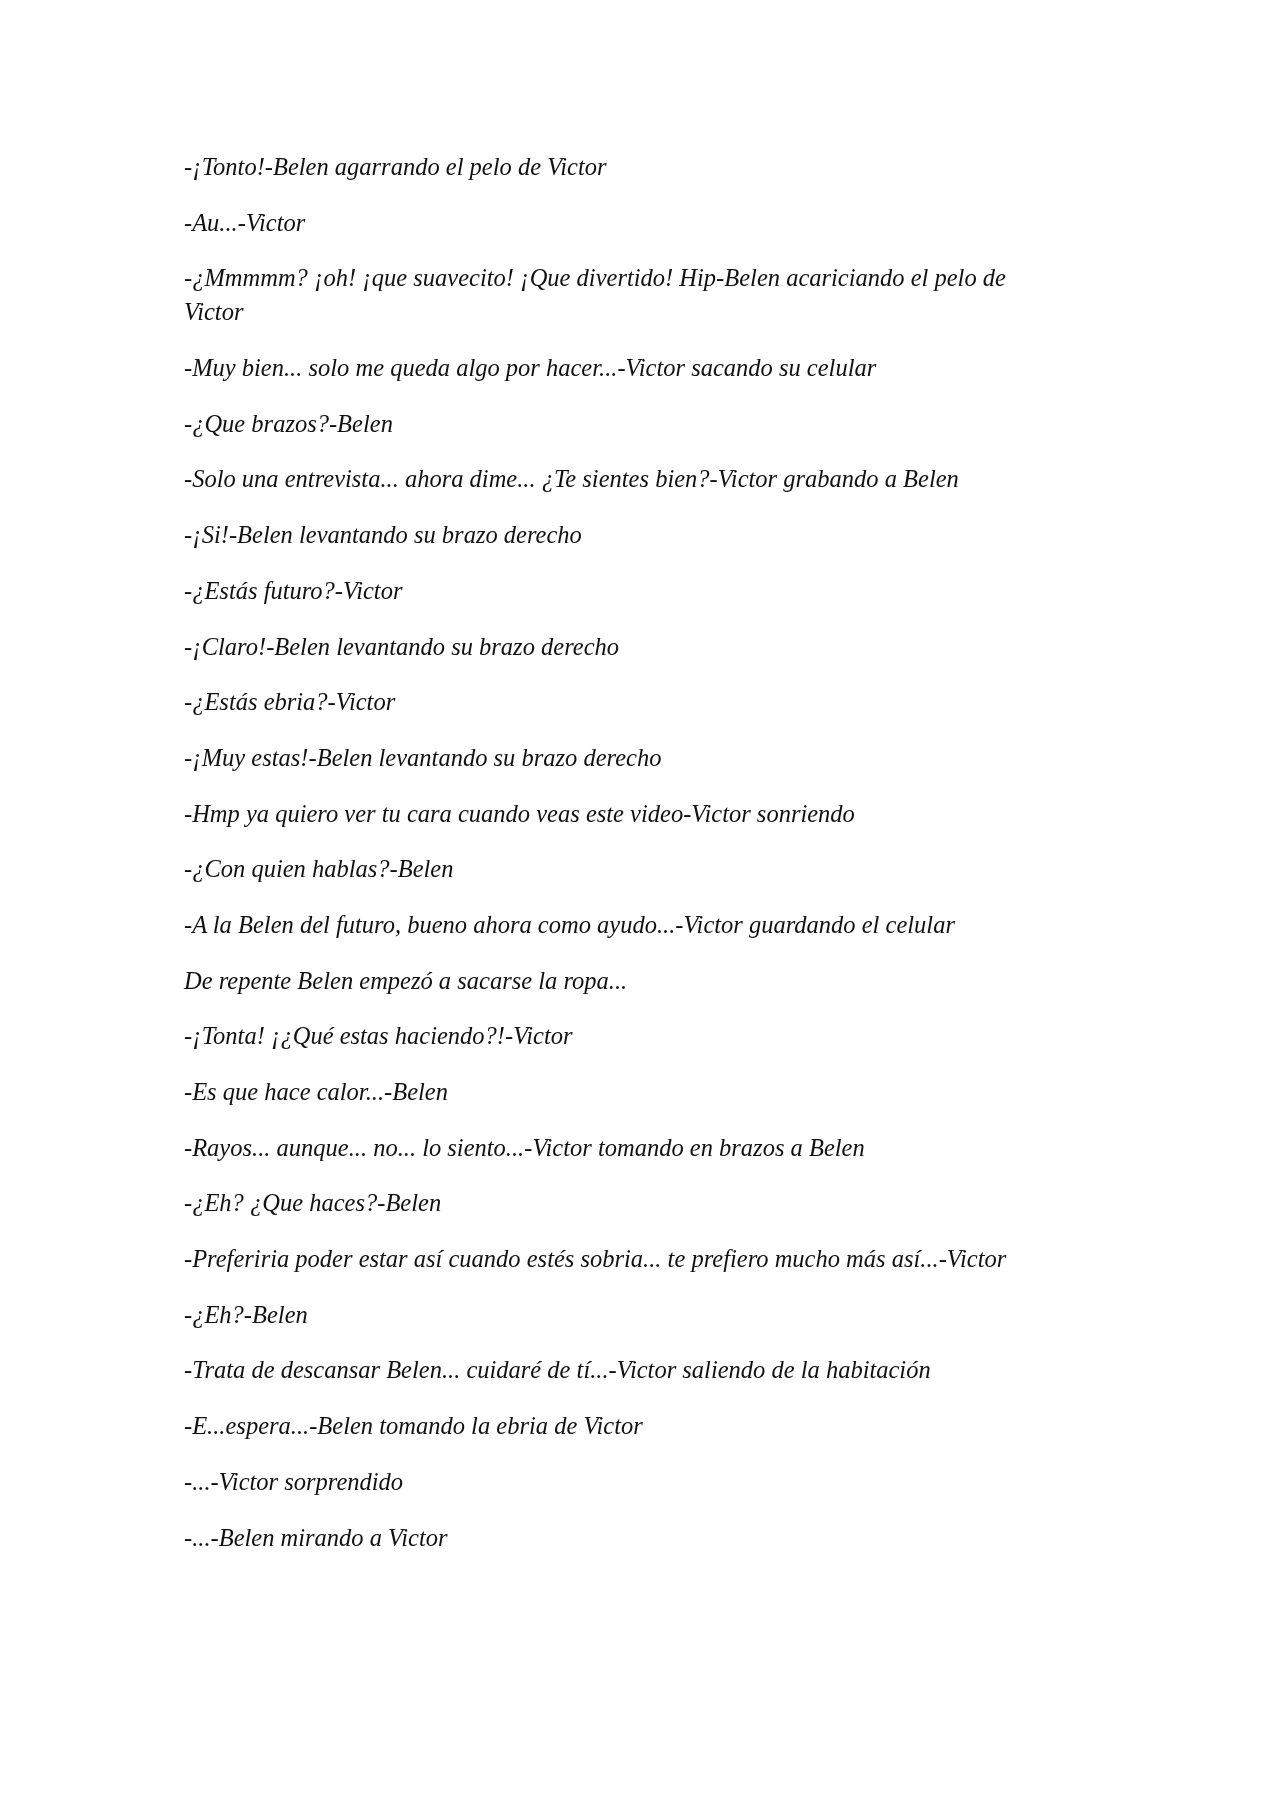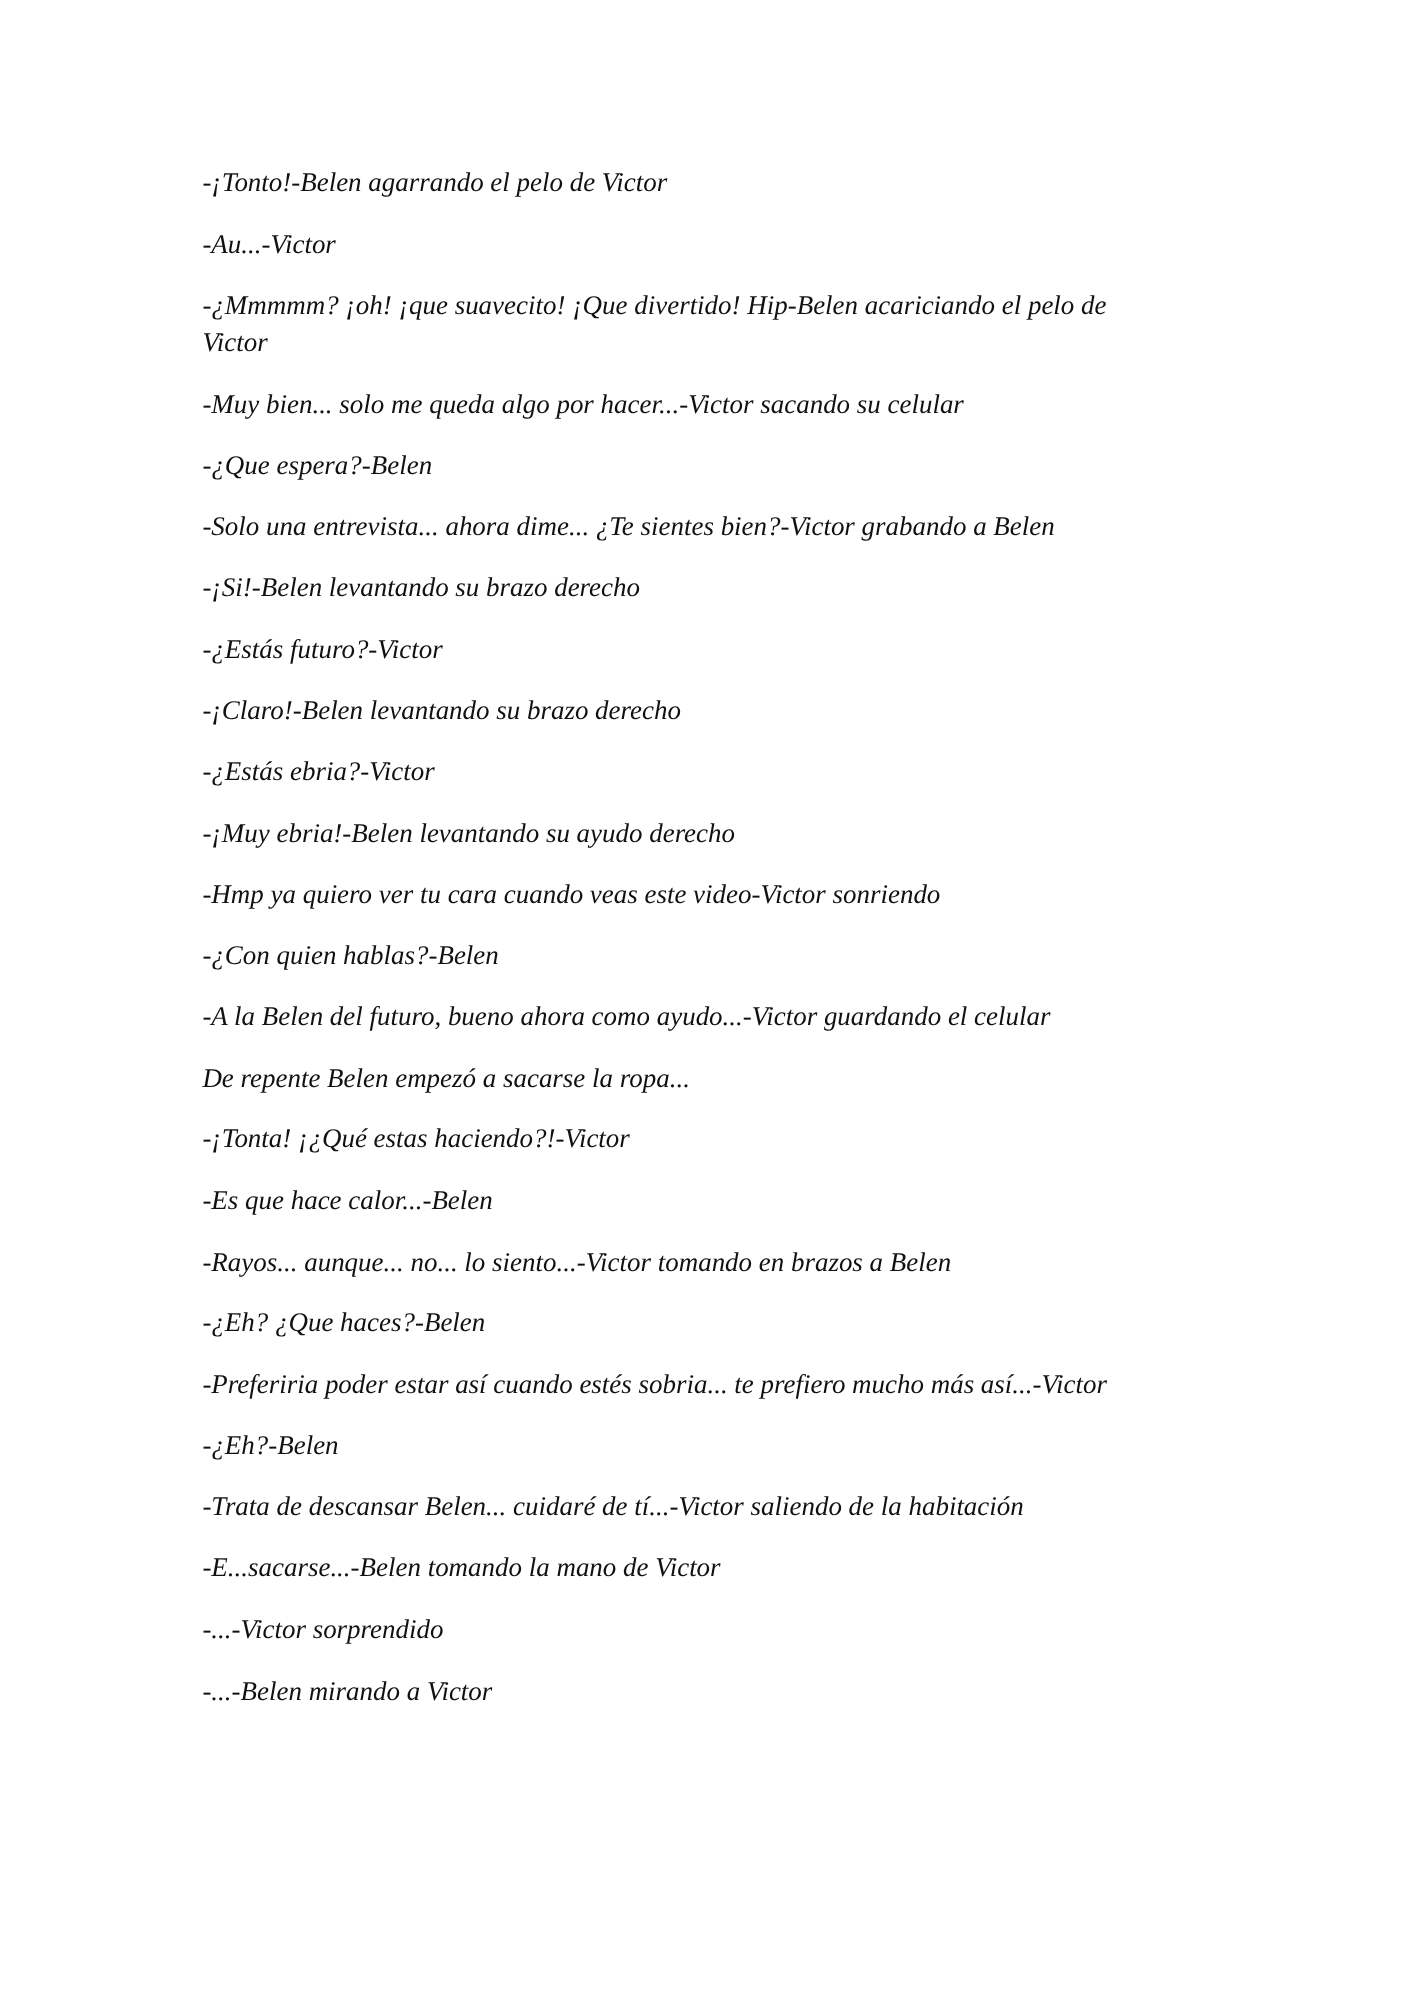--- a/index.html
+++ b/index.html
@@ -39,35 +39,35 @@
   </style>
 </head>
 <body>
 
 <div class="page">
   <div class="content">
     <p class="para">-¡Tonto!-Belen agarrando el pelo de Victor</p>
     <p class="para">-Au...-Victor</p>
     <p class="para">-¿Mmmmm? ¡oh! ¡que suavecito! ¡Que divertido! Hip-Belen acariciando el pelo de Victor</p>
     <p class="para">-Muy bien... solo me queda algo por hacer...-Victor sacando su celular</p>
-    <p class="para">-¿Que espera?-Belen</p>
+    <p class="para">-¿Que brazos?-Belen</p>
     <p class="para">-Solo una entrevista... ahora dime... ¿Te sientes bien?-Victor grabando a Belen</p>
     <p class="para">-¡Si!-Belen levantando su brazo derecho</p>
     <p class="para">-¿Estás futuro?-Victor</p>
     <p class="para">-¡Claro!-Belen levantando su brazo derecho</p>
     <p class="para">-¿Estás ebria?-Victor</p>
-    <p class="para">-¡Muy ebria!-Belen levantando su ayudo derecho</p>
+    <p class="para">-¡Muy estas!-Belen levantando su brazo derecho</p>
     <p class="para">-Hmp ya quiero ver tu cara cuando veas este video-Victor sonriendo</p>
     <p class="para">-¿Con quien hablas?-Belen</p>
     <p class="para">-A la Belen del futuro, bueno ahora como ayudo...-Victor guardando el celular</p>
     <p class="para">De repente Belen empezó a sacarse la ropa...</p>
     <p class="para">-¡Tonta! ¡¿Qué estas haciendo?!-Victor</p>
     <p class="para">-Es que hace calor...-Belen</p>
     <p class="para">-Rayos... aunque... no... lo siento...-Victor tomando en brazos a Belen</p>
     <p class="para">-¿Eh? ¿Que haces?-Belen</p>
     <p class="para">-Preferiria poder estar así cuando estés sobria... te prefiero mucho más así...-Victor</p>
     <p class="para">-¿Eh?-Belen</p>
     <p class="para">-Trata de descansar Belen... cuidaré de tí...-Victor saliendo de la habitación</p>
-    <p class="para">-E...sacarse...-Belen tomando la mano de Victor</p>
+    <p class="para">-E...espera...-Belen tomando la ebria de Victor</p>
     <p class="para">-...-Victor sorprendido</p>
     <p class="para">-...-Belen mirando a Victor</p>
   </div>
 </div>
 
 </body></html>

